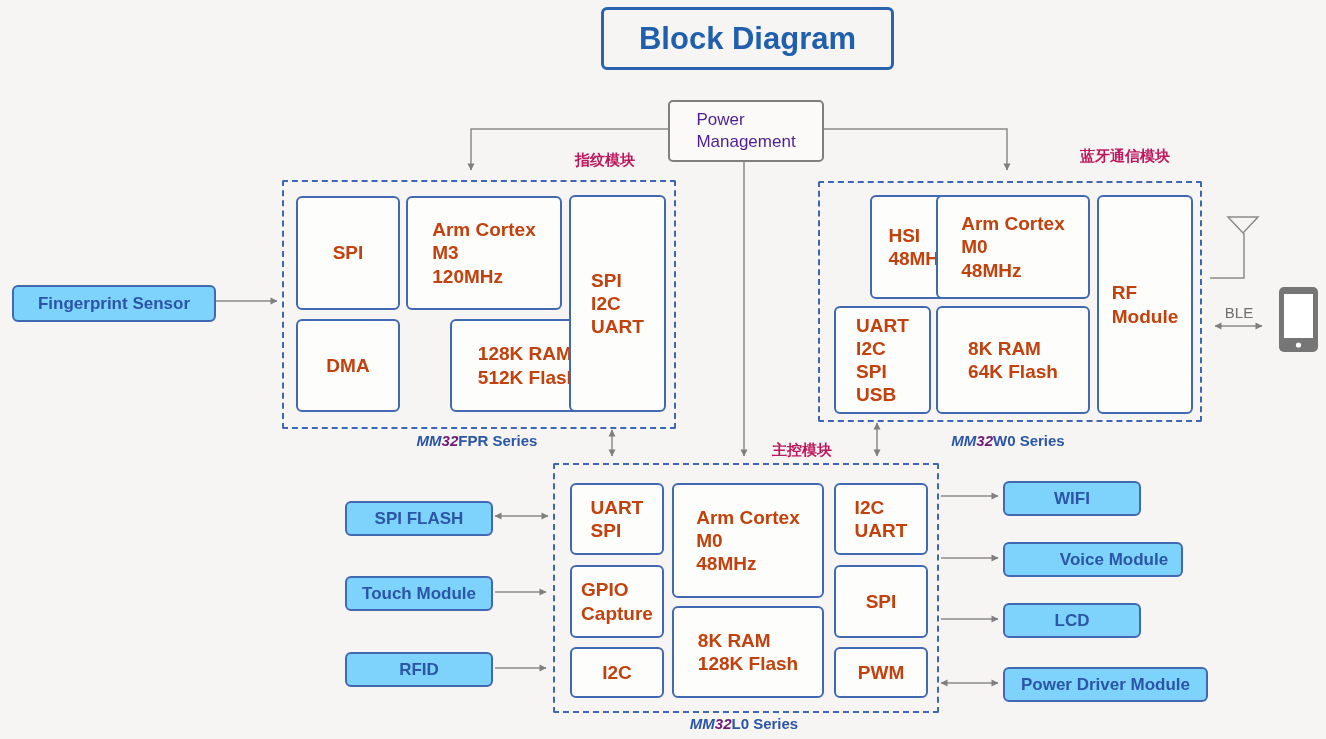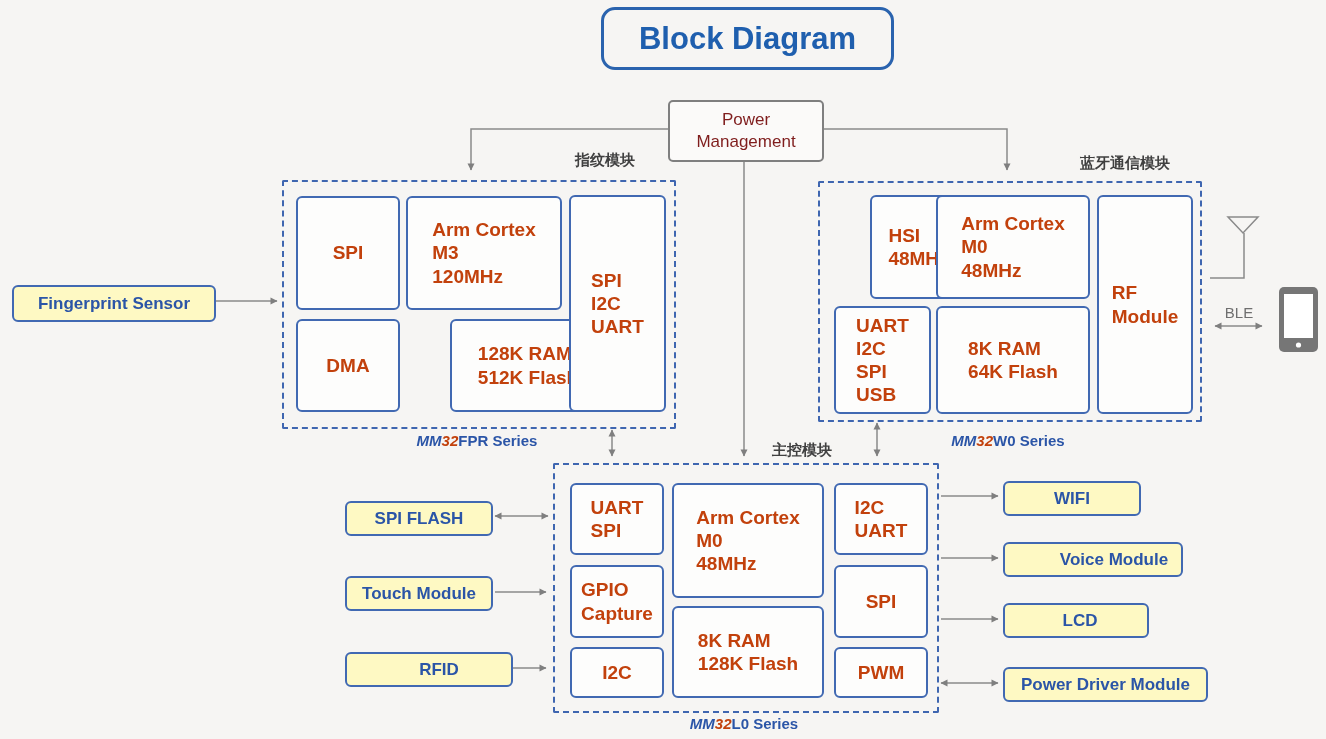--- a/index.html
+++ b/index.html
@@ -3,55 +3,55 @@
 <meta charset="utf-8">
 <style>
   html,body { margin:0; padding:0; background:#f6f5f3; }
   .canvas {
     position:relative; width:1326px; height:739px;
     background:#f6f5f3; overflow:hidden;
     font-family:"Liberation Sans", sans-serif;
   }
   .title-box {
     position:absolute; left:601px; top:7px; width:287px; height:57px;
-    border:3px solid #2a63ae; border-radius:14px;
+    border:3px solid #2a63ae; border-radius:6px;
     display:flex; align-items:center; justify-content:center;
     color:#1f5fae; font-size:31px; font-weight:bold;
   }
   .power-box {
     position:absolute; left:668px; top:100px; width:152px; height:58px;
     border:2px solid #7f7f7f; border-radius:5px; background:#fbfaf9;
-    display:flex; align-items:center; justify-content:center; text-align:center;
-    color:#7f1d1d; font-size:17px; line-height:1.3; white-space:pre-line;
+    display:flex; align-items:center; justify-content:center; text-align:left;
+    color:#4c1d95; font-size:17px; line-height:1.3; white-space:pre-line;
   }
   .group {
     position:absolute; border:2px dashed #3f66b0; border-radius:2px;
   }
   .group-fp   { left:282px; top:180px; width:390px; height:245px; }
   .group-bt   { left:818px; top:181px; width:380px; height:237px; }
   .group-main { left:553px; top:463px; width:382px; height:246px; }
   .group-tag {
-    position:absolute; color:#404040; font-weight:bold; font-size:15px; white-space:nowrap;
+    position:absolute; color:#be185d; font-weight:bold; font-size:15px; white-space:nowrap;
   }
   .cell {
     position:absolute; border:2px solid #4169b2; border-radius:6px; background:#fdfdfc;
     display:flex; align-items:center; justify-content:center; text-align:left;
     color:#c2410c; font-weight:bold; font-size:19px; line-height:1.22; white-space:pre-line;
   }
   .ext {
-    position:absolute; border:2px solid #4169b2; border-radius:6px; background:#fef9c3;
+    position:absolute; border:2px solid #4169b2; border-radius:6px; background:#7dd3fc;
     display:flex; align-items:center; justify-content:center; text-align:center;
     color:#2b55a7; font-weight:bold; font-size:17px; white-space:nowrap;
   }
   .series {
     position:absolute; text-align:center; font-size:15px; font-weight:bold;
     color:#2b55a7; white-space:nowrap;
   }
   .series .mm  { font-style:italic; }
-  .series .num { font-style:italic; color:#c2410c; }
+  .series .num { font-style:italic; color:#701a75; }
   .ble-label {
     position:absolute; left:1213px; top:304px; width:52px; text-align:center;
     color:#6f6f6f; font-size:15px;
   }
   svg.overlay { position:absolute; left:0; top:0; pointer-events:none; }
 </style>
 </head>
 <body>
 
 <div class="canvas">
@@ -104,21 +104,21 @@
     <div class="cell" style="left:122px; top:137px; width:152px; height:89px;margin-left:44px;">128K RAM
 512K Flash</div>
     <div class="cell" style="left:285px; top:13px; width:93px; height:213px;">SPI
 I2C
 UART</div>
   </div>
   <div class="series" style="left:282px; top:432px; width:390px;">
     <span class="mm">MM</span><span class="num">32</span><span>FPR Series</span>
   </div>
 
-  <div class="group-tag" style="left:1080px; top:154px;">蓝牙通信模块</div>
+  <div class="group-tag" style="left:1080px; top:147px;">蓝牙通信模块</div>
   <div class="group group-bt">
     <div class="cell" style="left:14px; top:12px; width:93px; height:100px;margin-left:36px;">HSI
 48MHz</div>
     <div class="cell" style="left:116px; top:12px; width:150px; height:100px;">Arm Cortex
 M0
 48MHz</div>
     <div class="cell" style="left:14px; top:123px; width:93px; height:104px;">UART
 I2C
 SPI
 USB</div>
@@ -148,21 +148,21 @@
 128K Flash</div>
     <div class="cell" style="left:279px; top:182px; width:90px; height:47px;">PWM</div>
   </div>
   <div class="series" style="left:553px; top:715px; width:382px;">
     <span class="mm">MM</span><span class="num">32</span><span>L0 Series</span>
   </div>
 
   <div class="ext" style="left:12px; top:285px; width:200px; height:33px;">Fingerprint Sensor</div>
   <div class="ext" style="left:345px; top:501px; width:144px; height:31px;">SPI FLASH</div>
   <div class="ext" style="left:345px; top:576px; width:144px; height:31px;">Touch Module</div>
-  <div class="ext" style="left:345px; top:652px; width:144px; height:31px;padding-left:20px;">RFID</div>
+  <div class="ext" style="left:345px; top:652px; width:144px; height:31px;">RFID</div>
   <div class="ext" style="left:1003px; top:481px; width:134px; height:31px;">WIFI</div>
   <div class="ext" style="left:1003px; top:542px; width:134px; height:31px;padding-left:42px;">Voice Module</div>
-  <div class="ext" style="left:1003px; top:603px; width:134px; height:31px;padding-left:8px;">LCD</div>
+  <div class="ext" style="left:1003px; top:603px; width:134px; height:31px;">LCD</div>
   <div class="ext" style="left:1003px; top:667px; width:201px; height:31px;">Power Driver Module</div>
 
   <div class="ble-label">BLE</div>
 
 </div>
 
 </body></html>

